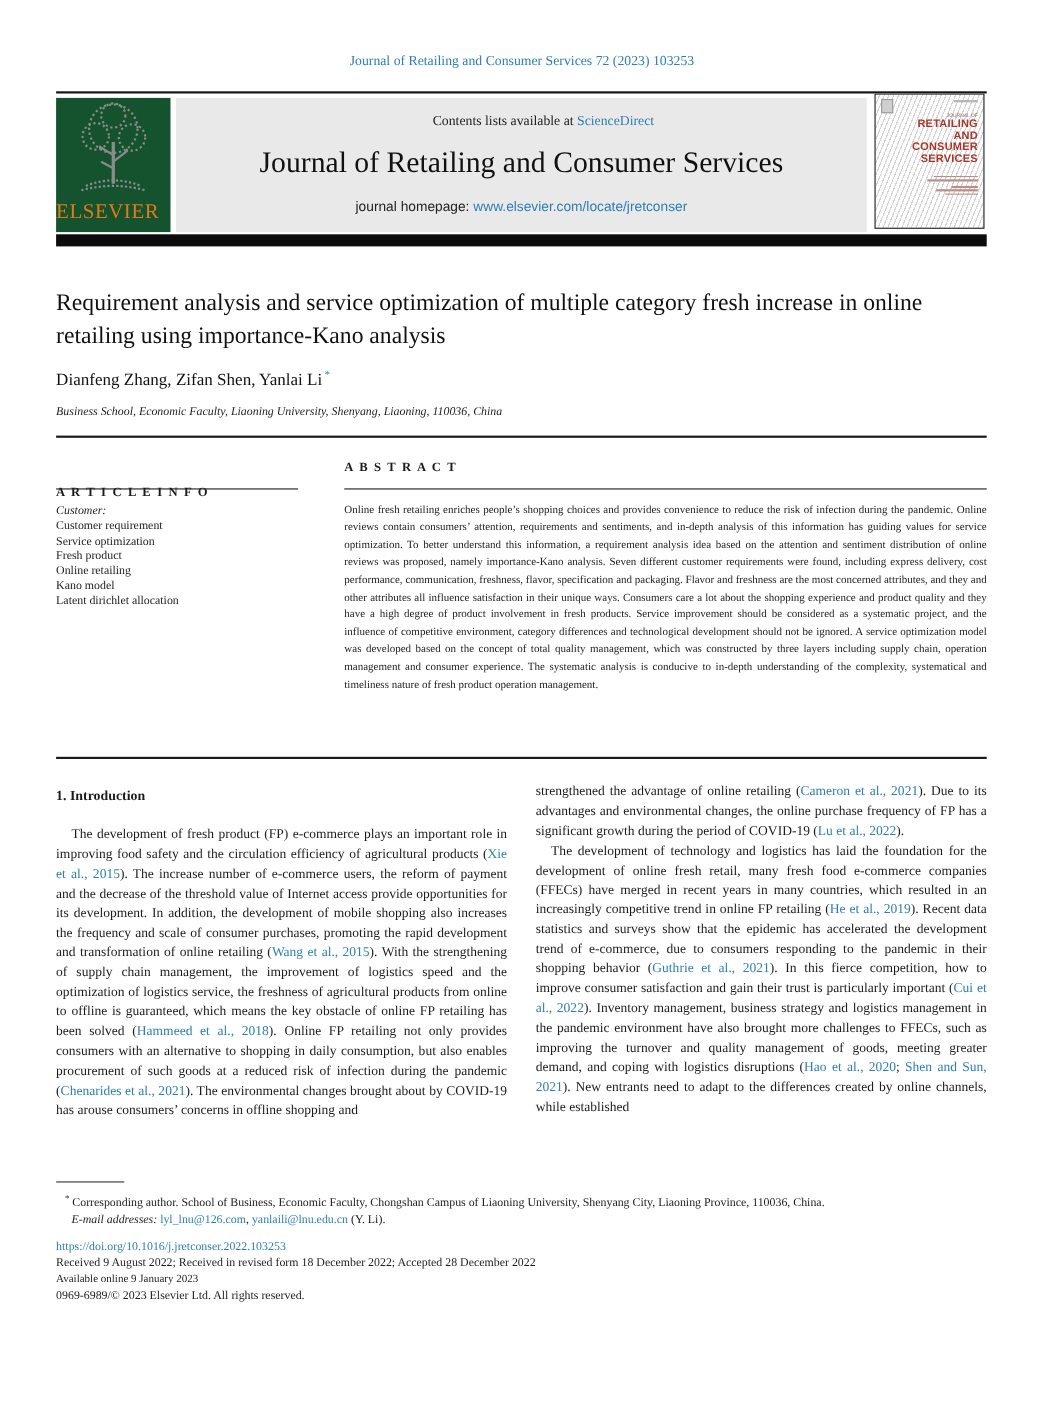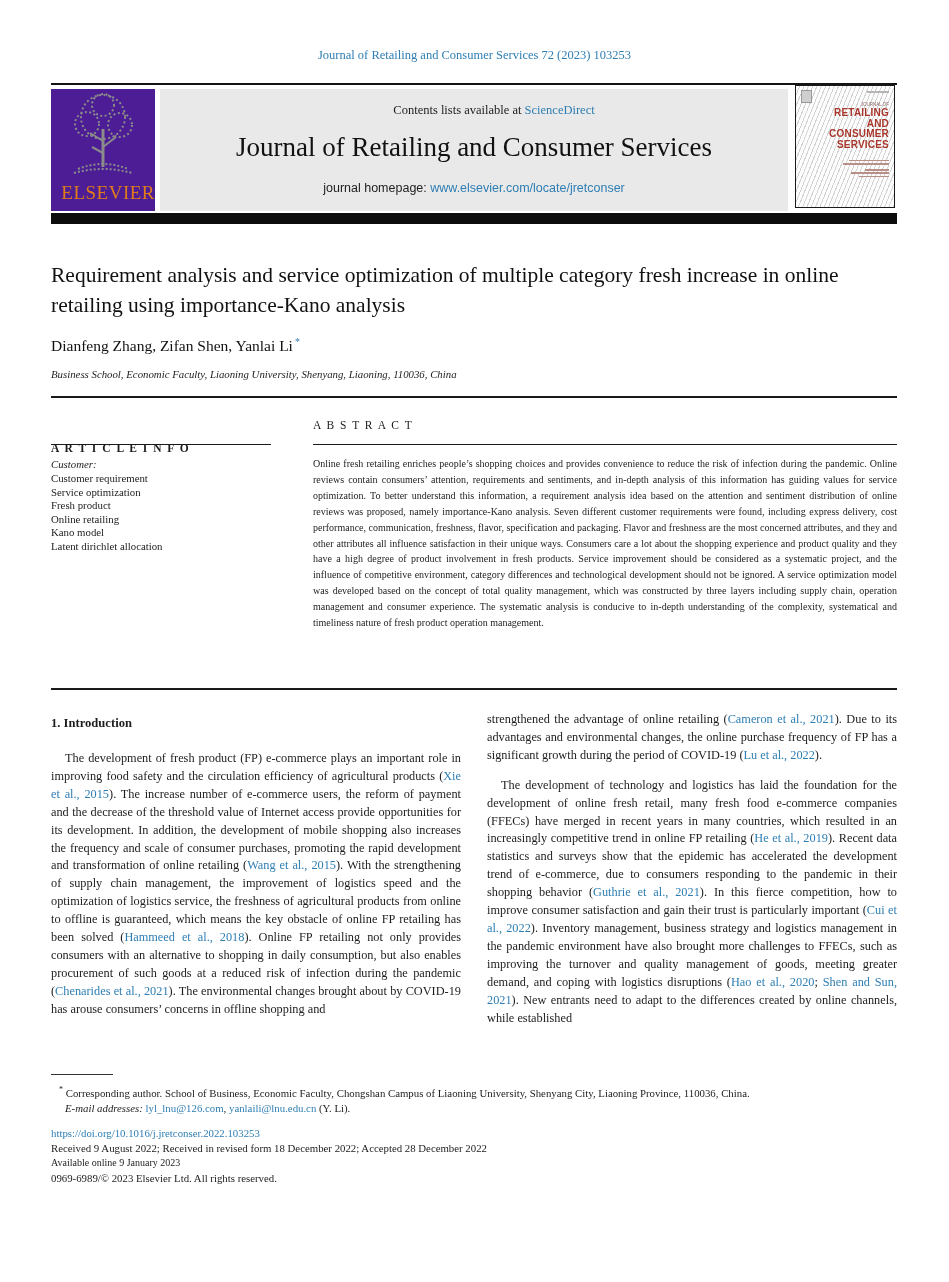--- a/index.html
+++ b/index.html
@@ -11,21 +11,21 @@
     color:#1c1c1c;
   }
   .abs { position:absolute; }
   .link { color:#2e7eb3; }
   .it { font-style:italic; }
 
   
   .header-citation { top:48px; left:0; width:949px; text-align:center; font-size:12.5px; color:#2e7eb3; }
   .top-rule { top:83px; left:51px; width:846px; height:2px; background:#141414; }
 
-  .logo-block { top:89px; left:51px; width:104px; height:122px; background:#4c1d95; text-align:right; }
+  .logo-block { top:89px; left:51px; width:104px; height:122px; background:#14532d; text-align:left; }
   .logo-tree { display:block; margin:0 auto; }
   .elsevier-word { font-family:"Liberation Serif",serif; font-size:19px; color:#e07b1a; letter-spacing:0.5px; margin-top:1px; }
 
   .banner { top:89px; left:160px; width:628px; height:122px; background:#e9e9e9; text-align:center; }
   .contents-line { margin-top:14px; font-size:12.5px; color:#1c1c1c;padding-left:40px; }
   .journal-title { margin-top:14px; font-size:27px; color:#111; }
   .homepage-line { margin-top:18px; font-family:"Liberation Sans",sans-serif; font-size:12.5px; color:#222; }
 
   .cover { top:85px; left:795px; width:100px; height:123px; background:#fdfdfd; border:1.6px solid #1a1a1a;
            overflow:hidden;
@@ -50,32 +50,32 @@
 
   .rule-thin { left:51px; width:846px; height:1.6px; background:#1a1a1a; }
   .rule-above-info { top:396px; }
   .rule-below-abs { top:688px; }
 
   
   .info-heading { top:442px; left:51px; font-size:11.5px; font-weight:bold; letter-spacing:1.5px; }
   .info-rule { top:444px; left:51px; width:220px; height:1.2px; background:#1a1a1a; }
   .keywords-label { top:458px; left:51px; font-size:10.8px; font-style:italic; }
   .keywords-list { top:472px; left:51px; font-size:10.8px; line-height:13.6px; }
-  .abs-heading { top:419px; left:313px; font-size:11.5px; font-weight:normal; letter-spacing:1.5px; }
+  .abs-heading { top:419px; left:313px; font-size:11.5px; font-weight:bold; letter-spacing:1.5px; }
   .abs-rule { top:444px; left:313px; width:584px; height:1.2px; background:#1a1a1a; }
   .abstract-text { top:456px; left:313px; width:584px; font-size:10px; line-height:15.9px; text-align:justify; }
 
   
   .intro-heading { top:716px; left:51px; font-size:12.6px; font-weight:bold; }
   .col { font-size:12.3px; line-height:17.9px; text-align:justify; }
   .col p { margin:0; }
   .col p.ind { text-indent:14px; }
   .left-col { top:750px; left:51px; width:410px; }
   .right-col { top:711px; left:487px; width:410px; }
-  .right-col p + p { margin-top:12px; }
+  .right-col p + p { margin-top:0; }
 
   
   .footnote-rule { top:1074px; left:51px; width:62px; height:1px; background:#333; }
   .footnote { top:1082px; left:51px; width:846px; font-size:10.8px; line-height:15px; }
   .footnote .star { font-size:8px; vertical-align:super; }
   .footnote .fn-line1 { padding-left:8px; }
   .footnote .fn-line2 { padding-left:14px; }
   .doi-line { top:1127px; left:51px; font-size:10.8px; }
   .received-line { top:1142px; left:51px; font-size:10.8px; }
   .available-line { top:1157px; left:51px; font-size:10px; }

